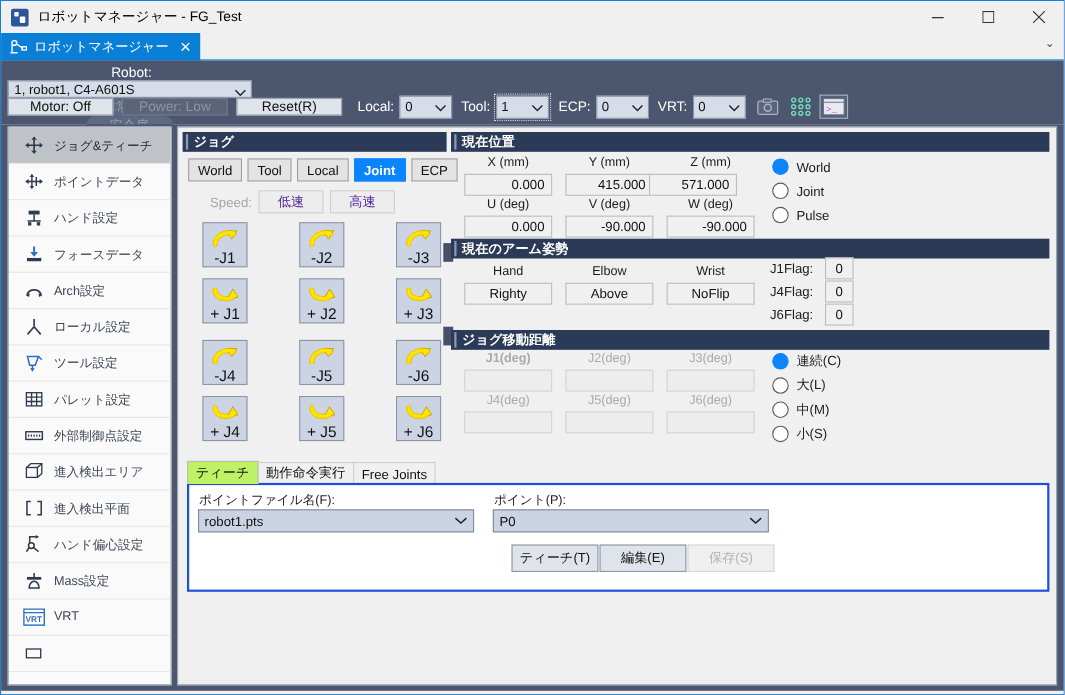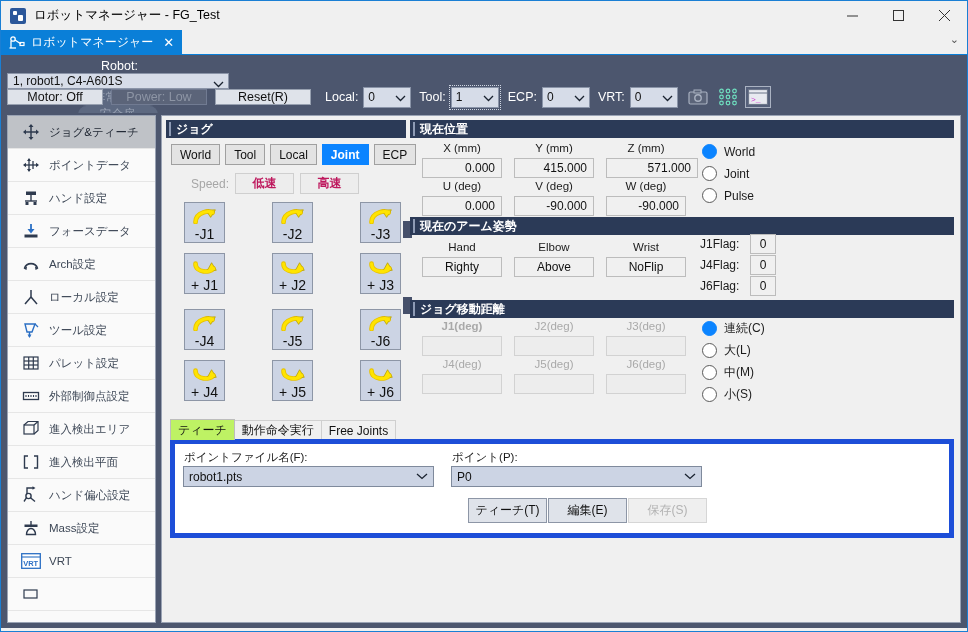--- a/index.html
+++ b/index.html
@@ -165,21 +165,21 @@
   .mode-btn {
     height: 21px; padding: 0 8px; background: #e3e3e3; border: 1px solid #a0a0a0;
     font-size: 12px; color: #111; display: flex; align-items: center; justify-content: center;
   }
   .mode-btn.sel { background: #0b84ff; color: #fff; border-color: #0b84ff; font-weight: bold; }
 
   .speed-row { position: absolute; left: 5px; top: 33px; display: flex; align-items: center; gap: 6px; }
   .speed-lbl { font-size: 12px; color: #a6a6a6; width: 58px; text-align: right; }
   .speed-btn {
     width: 59px; height: 21px; background: #ededed; border: 1px solid #cfcfcf;
-    font-size: 12px; color: #be185d; display: flex; align-items: center; justify-content: center; font-weight: bold;
+    font-size: 12px; color: #4c1d95; display: flex; align-items: center; justify-content: center;
   }
 
   .jog-grid { position: absolute; left: 18px; top: 62px; }
   .jog-btn {
     position: absolute; width: 41px; height: 41px;
     background: #ccd4e4; border: 1px solid #8d96a6;
     display: flex; flex-direction: column; align-items: center; justify-content: flex-start;
     padding-top: 4px;
   }
   .jog-btn .lbl { font-size: 14px; color: #101010; margin-top: 2px; }
@@ -189,21 +189,21 @@
   #tabs-panel { position: absolute; left: 4px; top: 303px; width: 792px; height: 198px; }
   .tabrow { position: absolute; left: 4px; top: 0; display: flex; align-items: flex-end; height: 21px; }
   .subtab {
     height: 20px; padding: 0 7px; font-size: 12px; color: #111;
     display: flex; align-items: center; background: #f0f0f0;
     border: 1px solid #cfcfcf; border-bottom: none; margin-right: -1px;
   }
   .subtab.sel { background: #bef264; height: 21px; border-color: #bdbdbd; position: relative; z-index: 2; }
   #tabcontent {
     position: absolute; left: 4px; top: 20px; width: 784px; height: 99px;
-    background: #ffffff; border: 5px solid #1d4ed8;
+    background: #ffffff; border: 2px solid #1d4ed8;
   }
 
   .fld-label { position: absolute; font-size: 11.5px; color: #1b1b1b; white-space: nowrap; }
   .big-combo {
     position: absolute; height: 21px; background: #ccd4e4; border: 1px solid #7f8a9c;
     font-size: 12px; color: #111; display: flex; align-items: center; padding-left: 5px;
   }
   .big-combo .carrow { position: absolute; right: 5px; top: 0; height: 19px; display:flex; align-items:center; color:#1a2330; font-size: 11px; }
 
   .act-btn {
@@ -744,21 +744,21 @@
 
       <div class="sec-header" id="pos-header">
         <span>現在位置</span>
       </div>
       <div id="pos-body">
         <div class="col-lbl" style="left:12px;  top:2px;  width:80px;">X (mm)</div>
         <div class="col-lbl" style="left:104px; top:2px;  width:80px;">Y (mm)</div>
         <div class="col-lbl" style="left:196px; top:2px;  width:80px;">Z (mm)</div>
         <div class="val-box" style="left:12px;  top:18px; width:80px;">0.000</div>
         <div class="val-box" style="left:104px; top:18px; width:80px;">415.000</div>
-        <div class="val-box" style="left:196px; top:18px; width:92px;">571.000</div>
+        <div class="val-box" style="left:180px; top:18px; width:80px;">571.000</div>
 
         <div class="col-lbl" style="left:12px;  top:40px; width:80px;">U (deg)</div>
         <div class="col-lbl" style="left:104px; top:40px; width:80px;">V (deg)</div>
         <div class="col-lbl" style="left:196px; top:40px; width:80px;">W (deg)</div>
         <div class="val-box" style="left:12px;  top:56px; width:80px;">0.000</div>
         <div class="val-box" style="left:104px; top:56px; width:80px;">-90.000</div>
         <div class="val-box" style="left:196px; top:56px; width:80px;">-90.000</div>
 
         <div class="radio-row" style="left:292px; top:4px;">
           <span class="radio-dot on"></span>

